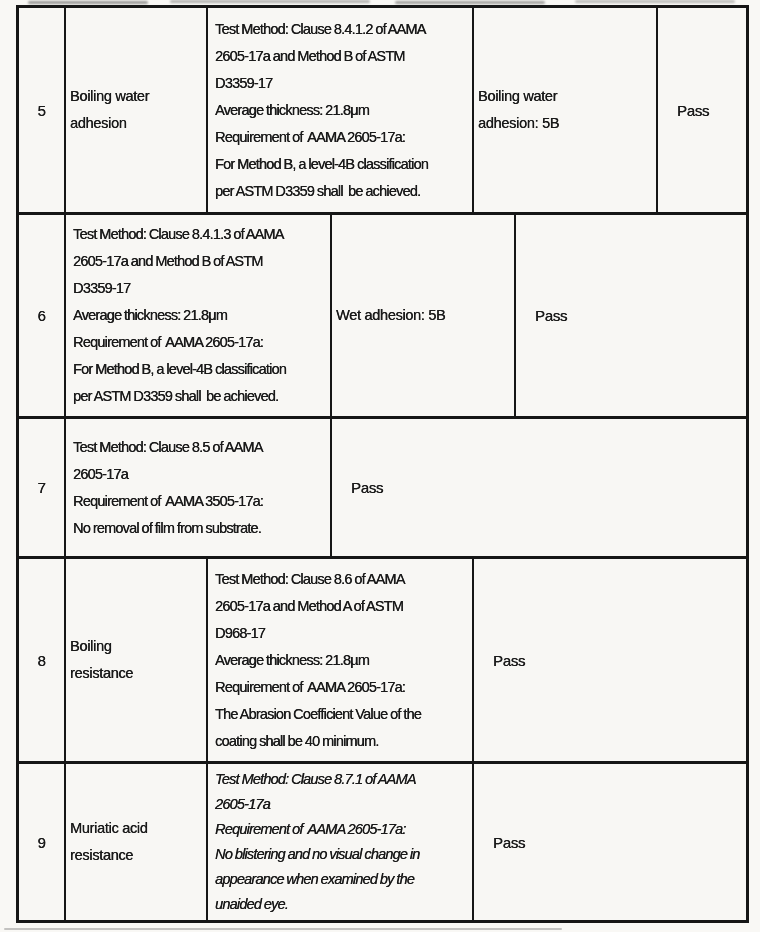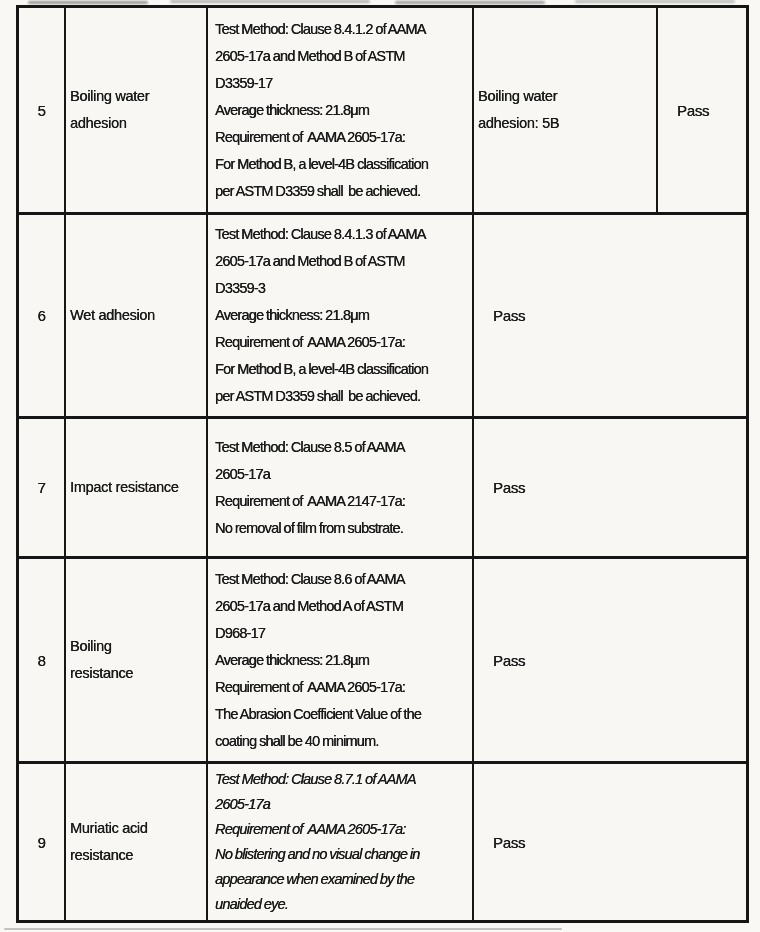--- a/index.html
+++ b/index.html
@@ -76,37 +76,36 @@
 Requirement of  AAMA 2605-17a:
 For Method B, a level-4B classification
 per ASTM D3359 shall  be achieved.</div>
       <div class="cell c-result">Boiling water
 adhesion: 5B</div>
       <div class="cell c-pass">Pass</div>
     </div>
 
     <div class="trow r1">
       <div class="cell c-no">6</div>
-      <div class="cell c-name">Wet adhesion</div>
       <div class="cell c-method">Test Method: Clause 8.4.1.3 of AAMA
 2605-17a and Method B of ASTM
-D3359-3
+D3359-17
 Average thickness: 21.8μm
 Requirement of  AAMA 2605-17a:
 For Method B, a level-4B classification
 per ASTM D3359 shall  be achieved.</div>
+      <div class="cell c-result">Wet adhesion: 5B</div>
       <div class="cell c-pass">Pass</div>
     </div>
 
     <div class="trow r2">
       <div class="cell c-no">7</div>
-      <div class="cell c-name">Impact resistance</div>
       <div class="cell c-method">Test Method: Clause 8.5 of AAMA
 2605-17a
-Requirement of  AAMA 2147-17a:
+Requirement of  AAMA 3505-17a:
 No removal of film from substrate.</div>
       <div class="cell c-pass">Pass</div>
     </div>
 
     <div class="trow r3">
       <div class="cell c-no">8</div>
       <div class="cell c-name">Boiling
 resistance</div>
       <div class="cell c-method">Test Method: Clause 8.6 of AAMA
 2605-17a and Method A of ASTM

